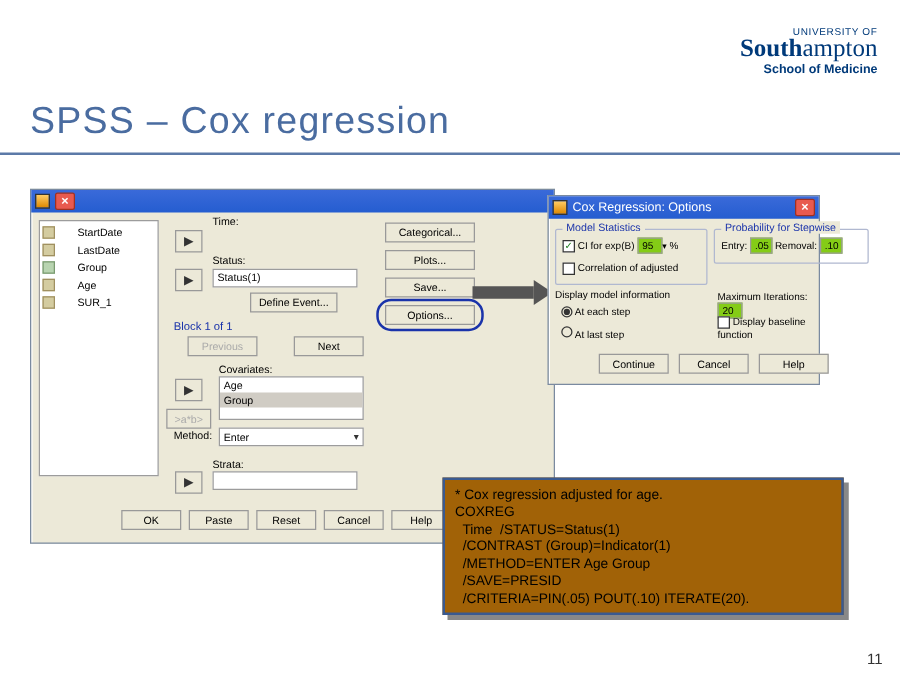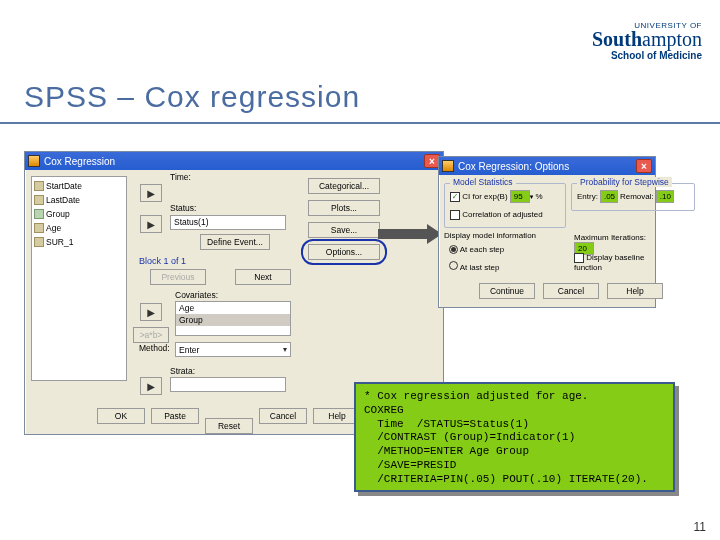--- a/index.html
+++ b/index.html
@@ -85,21 +85,21 @@
 
   .varlist {
     position: absolute;
     left: 6px; top: 6px;
     width: 96px; height: 205px;
     background: #fff;
     border: 1px solid #9c9c9c;
     padding: 2px;
     font-size: 8.5px;
   }
-  .varlist .vi { display:flex; align-items:center; gap:2px; height:14px;}
+  .varlist .vi { display:flex; align-items:center; gap:18px; height:14px;}
   .v-icon { width:10px;height:10px; background:#d4cca0; border:1px solid #a09060;}
   .v-icon.s { background:#b8d4b0; border-color:#7a9a70;}
 
   .mover {
     position:absolute;
     width:22px;height:18px;
     background:#ece9d8;
     border:1px solid #999;
     display:flex;align-items:center;justify-content:center;
     cursor:pointer;
@@ -181,24 +181,24 @@
   .sm-field{height:13px;background:#84cc16;border:1px solid #9c9c9c;font-size:8px;padding:0 3px;display:inline-flex;align-items:center;}
 
   
   .syntax-wrap {
     position:absolute;
     left:354px; top:382px;
     width:321px; height:110px;
   }
   .syntax-shadow{position:absolute;left:4px;top:4px;width:100%;height:100%;background:#888;}
   .syntax{position:absolute;left:0;top:0;width:100%;height:100%;
-    background:#84cc16;border:2px solid #3a5a90;
+    background:#a16207;border:2px solid #3a5a90;
     padding:6px 8px;
     font-size:11px;
-    font-family:Liberation Mono, monospace;
+    font-family:Liberation Sans, sans-serif;
     line-height:1.25;
     white-space:pre;
     overflow:hidden;
   }
 </style>
 </head>
 <body>
 
 <div class="logo">
   <div class="logo-top">UNIVERSITY OF</div>
@@ -206,21 +206,20 @@
   <div class="logo-sub">School of Medicine</div>
 </div>
 
 <div class="title">SPSS – Cox regression</div>
 <div class="title-underline"></div>
 <div class="page-num">11</div>
 
 <div class="dlg dlg-main">
   <div class="titlebar">
     <span class="ticon"></span>
-    <span class="tlabel">Cox Regression</span>
     <span class="closebtn">×</span>
   </div>
   <div class="dlg-body">
     <div class="varlist">
       <div class="vi">
           <span class="v-icon"></span>
           <span>StartDate</span>
         </div>
       <div class="vi">
           <span class="v-icon"></span>
@@ -265,21 +264,21 @@
       <span>Enter</span>
         <span class="dd">▾</span>
     </div>
 
     <span class="lbl" style="left:145px;top:196px">Strata:</span>
     <div class="mover" style="left:115px;top:207px">▶</div>
     <div class="field" style="left:145px;top:207px;width:116px;height:15px"></div>
 
     <div class="row-btn" style="left:72px;top:238px;width:48px">OK</div>
     <div class="row-btn" style="left:126px;top:238px;width:48px">Paste</div>
-    <div class="row-btn" style="left:180px;top:248px;width:48px">Reset</div>
+    <div class="row-btn" style="left:180px;top:238px;width:48px">Reset</div>
     <div class="row-btn" style="left:234px;top:238px;width:48px">Cancel</div>
     <div class="row-btn" style="left:288px;top:238px;width:48px">Help</div>
 
     <div class="btn" style="left:283px;top:8px;width:72px">Categorical...</div>
     <div class="btn" style="left:283px;top:30px;width:72px">Plots...</div>
     <div class="btn" style="left:283px;top:52px;width:72px">Save...</div>
     <div class="btn" style="left:283px;top:74px;width:72px">Options...</div>
 
     <div class="opt-ring" style="left:276px;top:69px;width:86px;height:26px"></div>
   </div>

